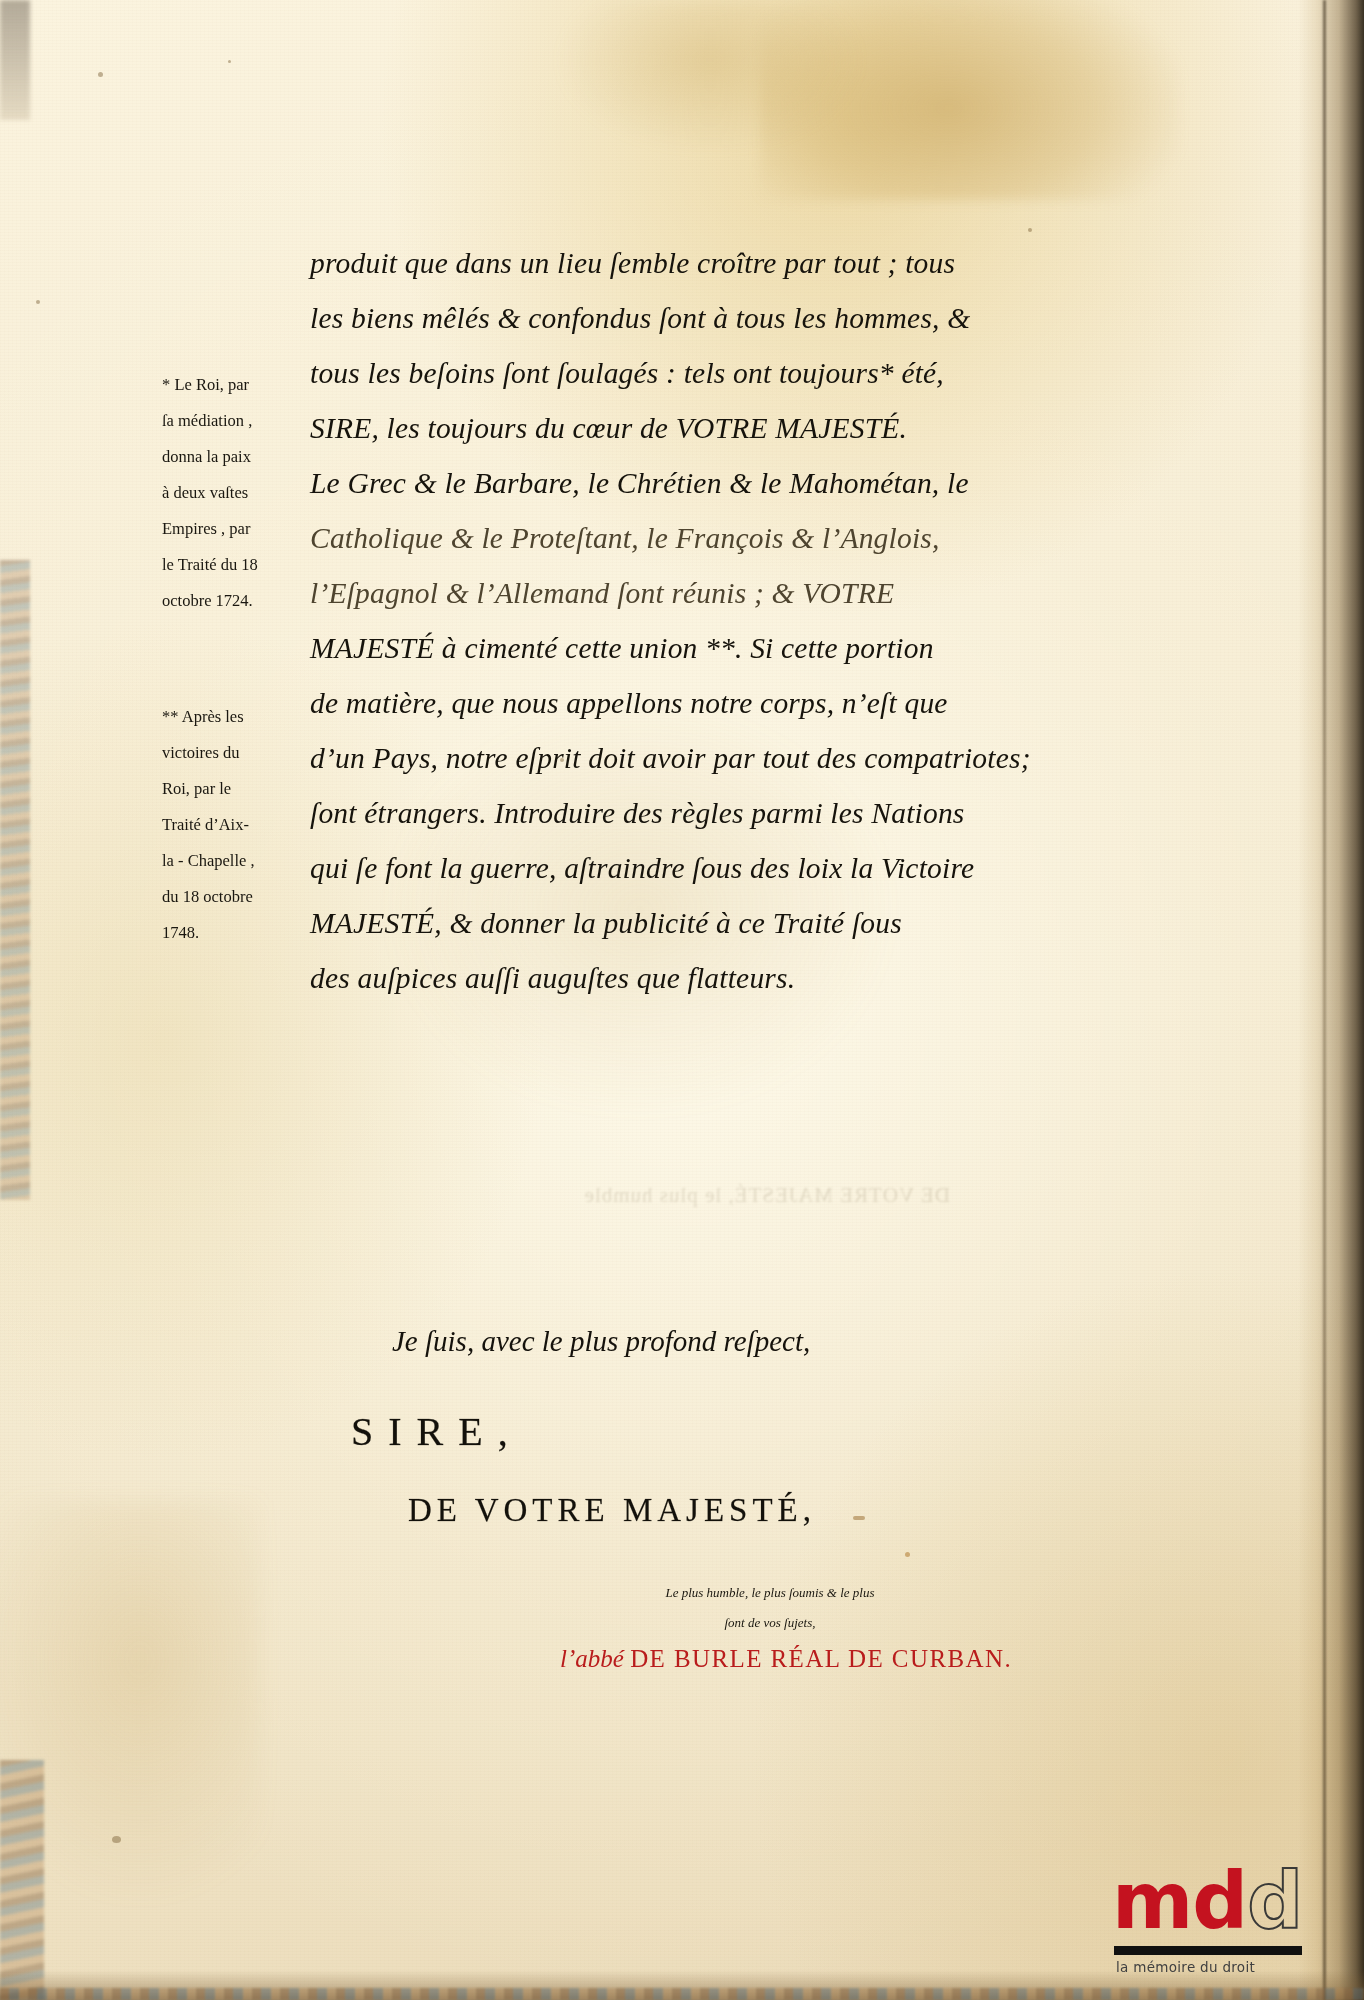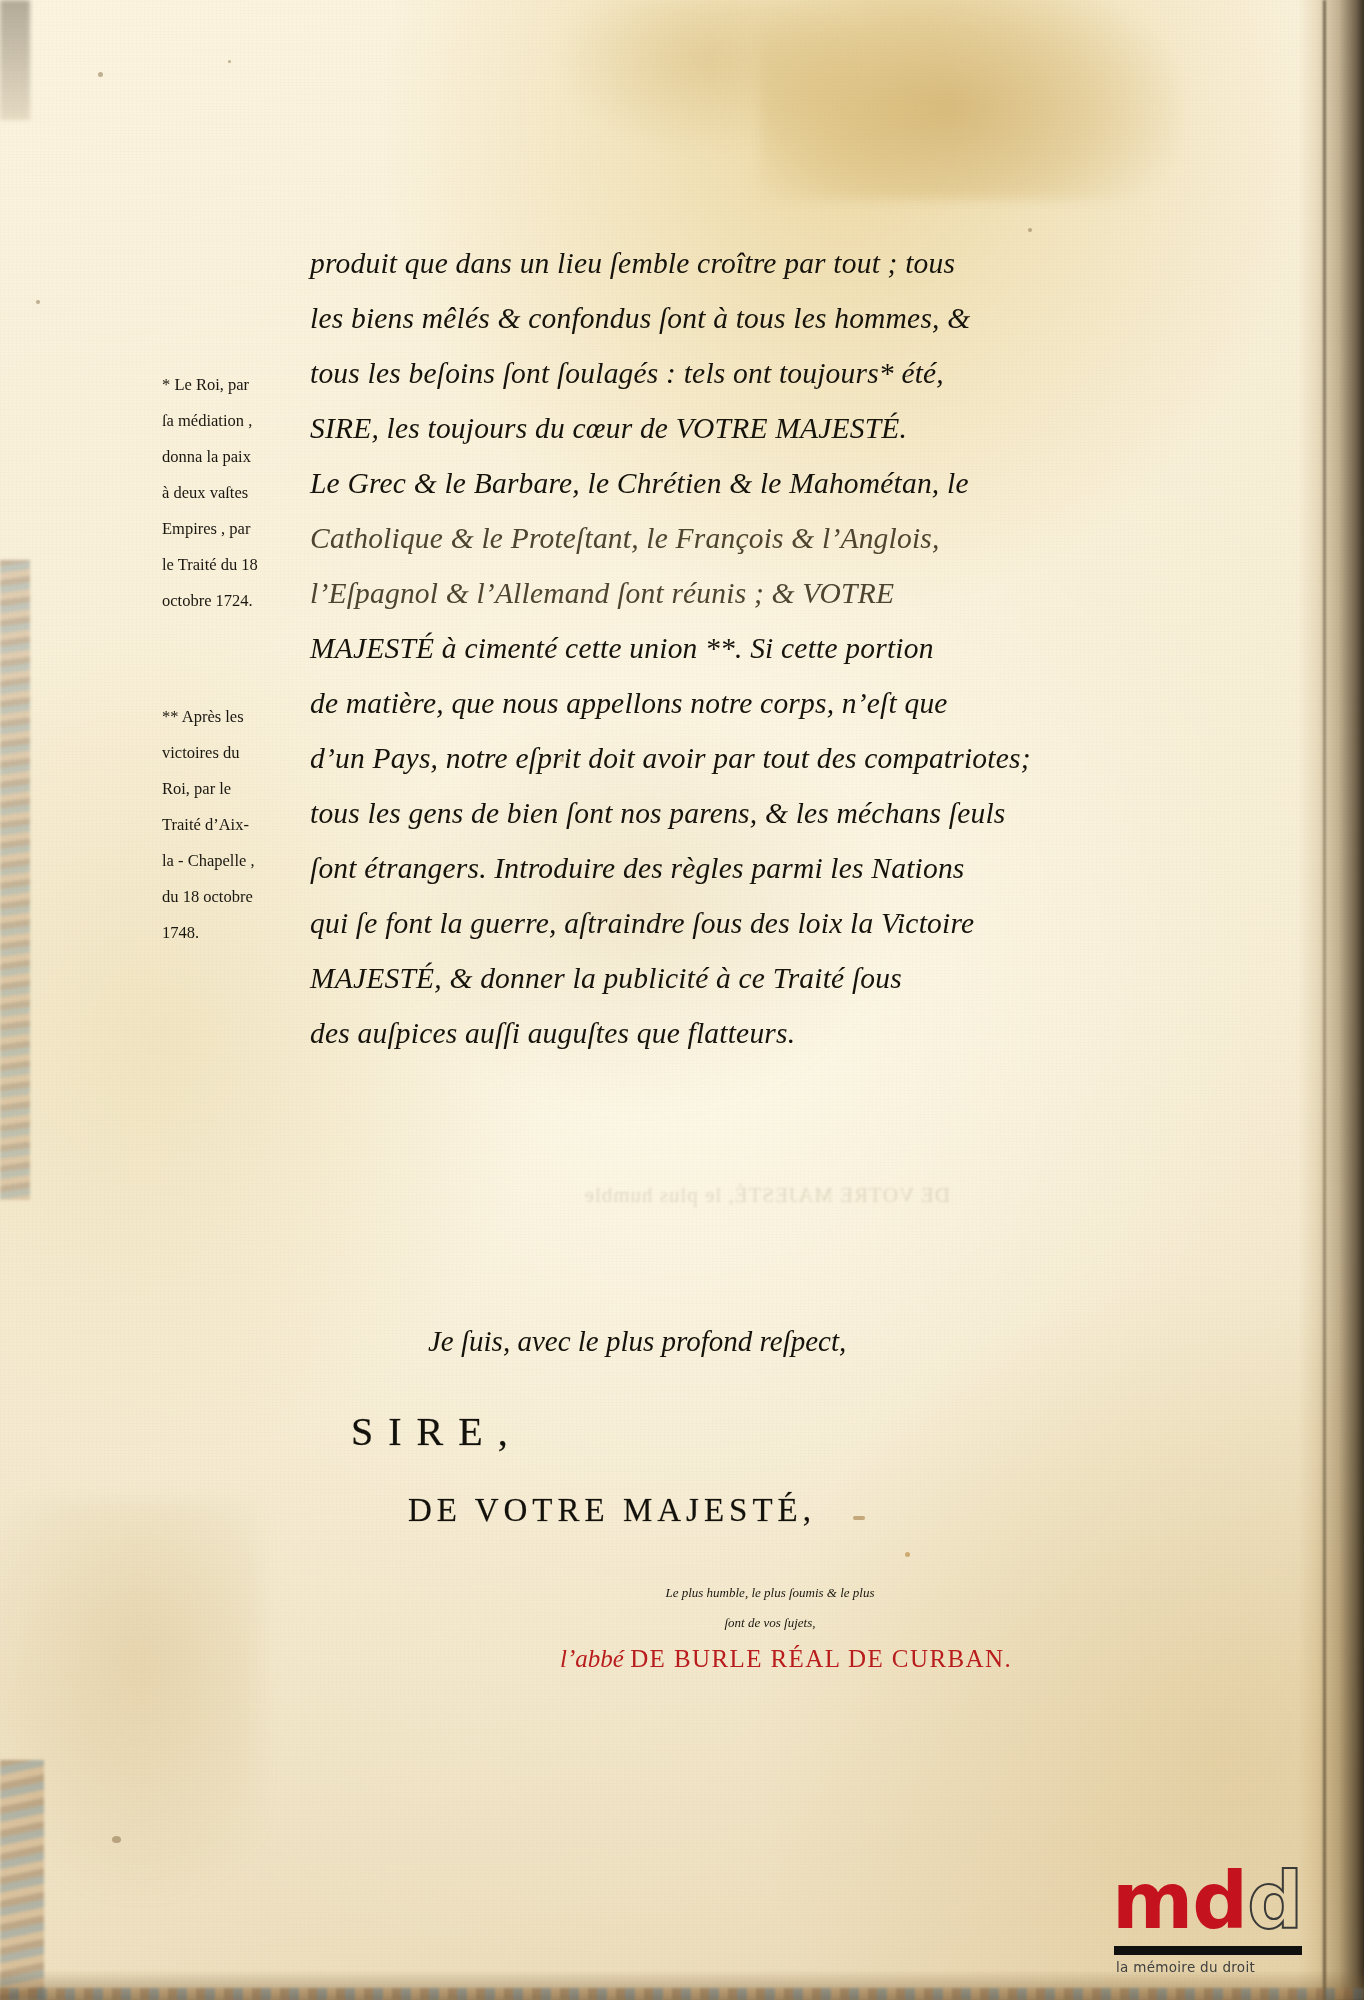--- a/index.html
+++ b/index.html
@@ -206,21 +206,20 @@
   #note-2 { left: 162px; top: 699px; }
 
   
   .closing-1 {
     position: absolute;
     left: 392px;
     top: 1325px;
     font-style: italic;
     font-size: 29px;
     white-space: nowrap;
-    margin-left: 36px;
   }
   .sire-big {
     position: absolute;
     left: 318px;
     top: 1408px;
     font-style: normal;
     font-size: 40px;
     letter-spacing: 15px;
     font-weight: 400;
     color: #13110b;
@@ -344,21 +343,20 @@
       <div class="line">produit que dans un lieu ſemble croître par tout ;  tous</div>
       <div class="line">les biens mêlés &amp; confondus ſont à tous les hommes, &amp;</div>
       <div class="line">tous les beſoins ſont ſoulagés : tels ont toujours* été,</div>
       <div class="line">SIRE, les toujours du cœur de VOTRE MAJESTÉ.</div>
       <div class="line">Le Grec &amp; le Barbare, le Chrétien &amp; le Mahométan, le</div>
       <div class="line faded2">Catholique &amp; le Proteſtant, le François &amp; l’Anglois,</div>
       <div class="line faded2">l’Eſpagnol &amp; l’Allemand ſont réunis ; &amp; VOTRE</div>
       <div class="line">MAJESTÉ à cimenté cette union **.   Si cette portion</div>
       <div class="line">de matière, que nous appellons notre corps, n’eſt que</div>
       <div class="line">d’un Pays, notre eſprit doit avoir par tout des compatriotes;</div>
-      <div class="line">tous les gens de bien ſont nos parens, &amp; les méchans ſeuls</div>
       <div class="line">ſont étrangers.   Introduire des règles parmi les Nations</div>
       <div class="line">qui ſe font la guerre, aſtraindre ſous des loix la Victoire</div>
       <div class="line">MAJESTÉ, &amp; donner la publicité à ce Traité ſous</div>
       <div class="line">des auſpices auſſi auguſtes que flatteurs.</div>
     </div>
 
     <div class="marginal" id="note-1">
       <span class="mline">* Le Roi, par</span>
       <span class="mline">ſa médiation ,</span>
       <span class="mline">donna la paix</span>

